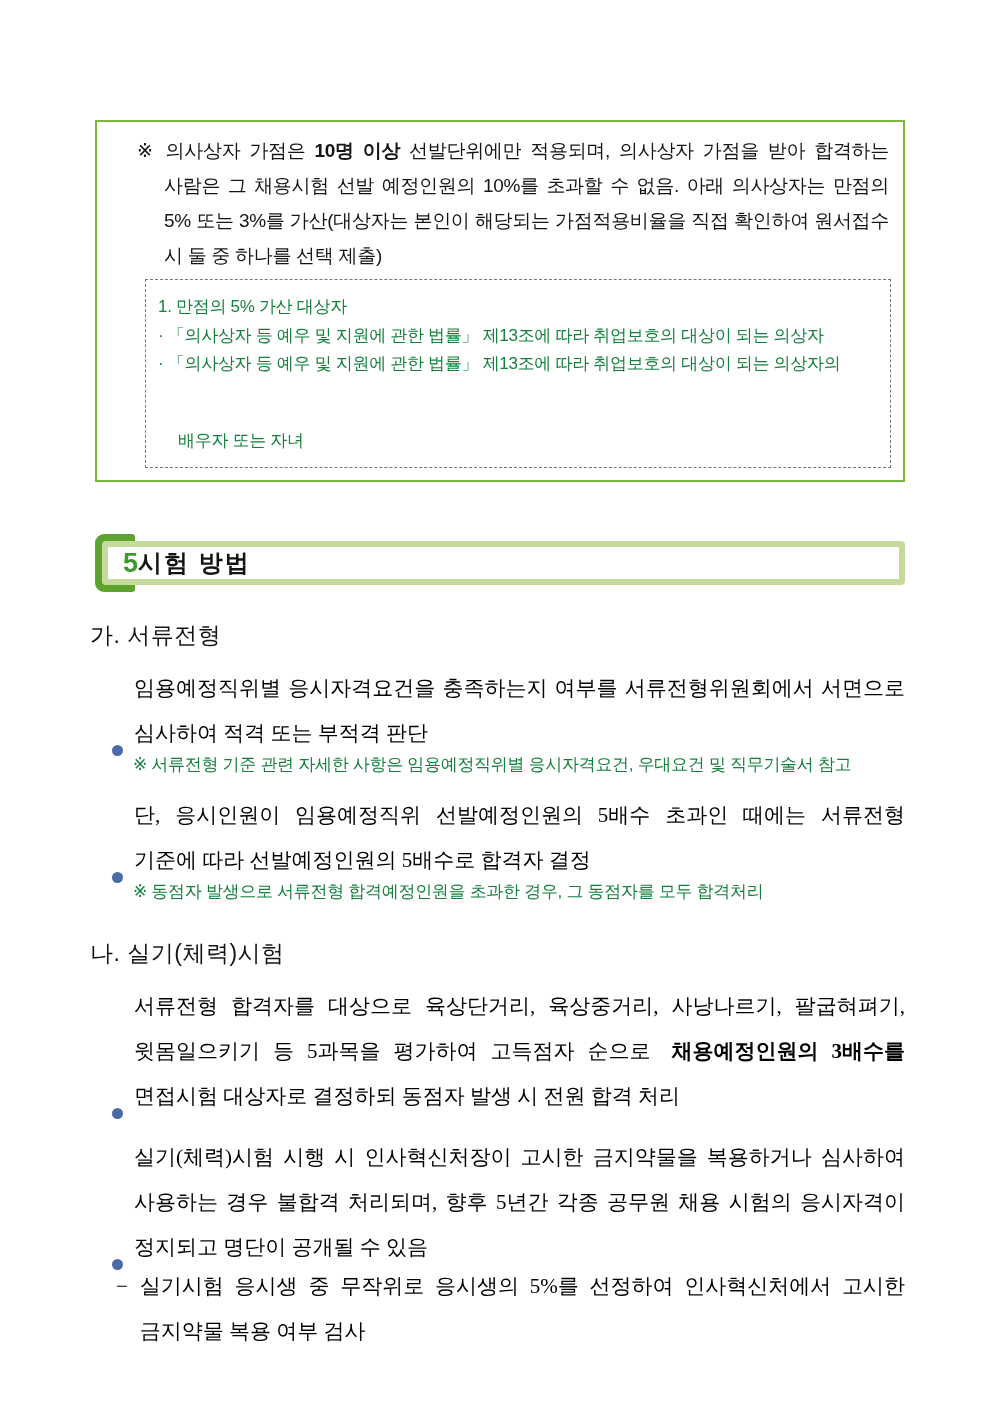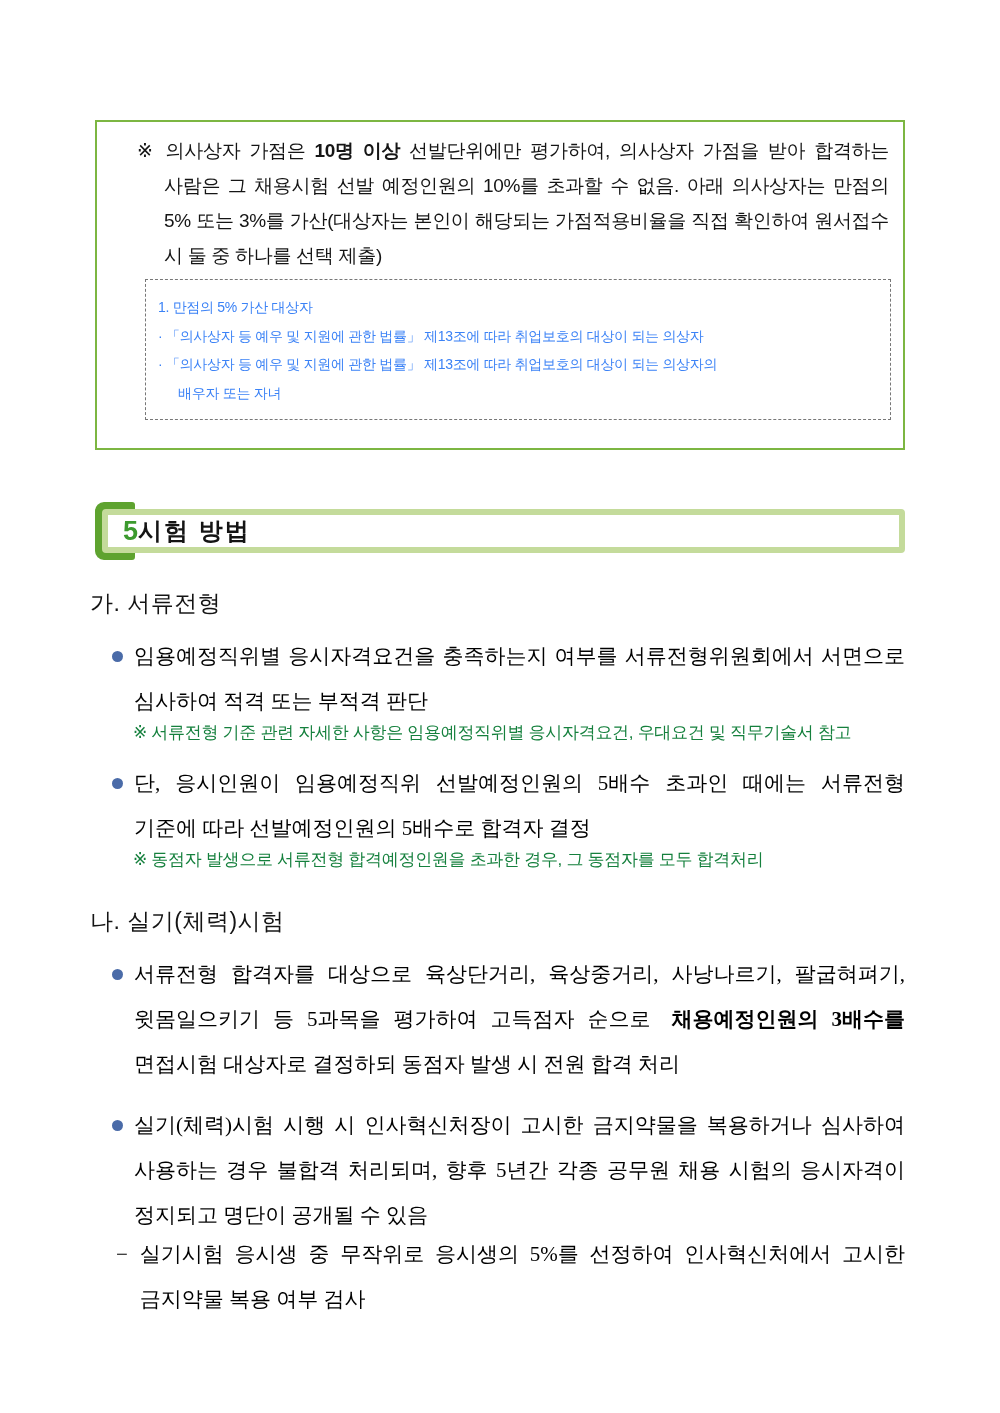--- a/index.html
+++ b/index.html
@@ -33,27 +33,27 @@
     word-break: keep-all;
     color: #151515;
   }
   .notice-par .ul { text-underline-offset: 4px; }
   .notice-par b { font-weight: bold; }
 
   .detail-box {
     margin: 6px 2px 0 8px;
     border: 1px dashed #777;
     padding: 13px 10px 12px 12px;
-    font-size: 14px;
+    font-size: 17px;
     line-height: 28.5px;
     letter-spacing: -0.3px;
-    color: #3b82f6;
+    color: #15803d;
   }
   .detail-line { word-break: keep-all; }
-  .detail-line.cont { padding-left: 20px; }
+  .detail-line.cont { padding-left: 20px; margin-top: 48px; }
 
   
   .section-header {
     position: relative;
     margin: 52px 95px 0 95px;
     height: 58px;
   }
   .sh-accent {
     position: absolute;
     left: 0; top: 0;
@@ -90,20 +90,21 @@
     line-height: 30px;
     letter-spacing: 0.5px;
     color: #141414;
   }
   .sub-heading.second { margin-top: 34px; }
 
   
   .bullet {
     display: flex;
     margin: 16px 95px 0 112px;
+    align-items: flex-end;
   }
   .bullet .dot {
     flex: none;
     width: 11px; height: 11px;
     border-radius: 50%;
     background: #4a6ba8;
     margin: 17px 11px 0 0;
   }
   .btxt {
     font-family: "Liberation Serif", "DejaVu Serif", serif;
@@ -135,21 +136,21 @@
     line-height: 45px;
     color: #000;
   }
   .dash-item .dash { flex: none; margin-right: 12px; }
   .dash-item .dtxt { text-align: justify; word-break: keep-all; width: 100%; }
 </style>
 </head>
 <body>
 
 <div class="notice-box">
-  <div class="notice-par"><span>※</span><span> </span><span class="ul">의사상자 가점은 </span><b class="ul">10명 이상</b><span class="ul"> 선발단위에만 평가하여,</span><span> 의사상자 가점을 받아 합격하는 사람은 그 채용시험 선발 예정인원의 10%를 초과할 수 없음. 아래 의사상자는 만점의 5% 또는 3%를 가산(대상자는 본인이 해당되는 가점적용비율을 직접 확인하여 원서접수 시 둘 중 하나를 선택 제출)</span></div>
+  <div class="notice-par"><span>※</span><span> </span><span class="ul">의사상자 가점은 </span><b class="ul">10명 이상</b><span class="ul"> 선발단위에만 적용되며,</span><span> 의사상자 가점을 받아 합격하는 사람은 그 채용시험 선발 예정인원의 10%를 초과할 수 없음. 아래 의사상자는 만점의 5% 또는 3%를 가산(대상자는 본인이 해당되는 가점적용비율을 직접 확인하여 원서접수 시 둘 중 하나를 선택 제출)</span></div>
 
   <div class="detail-box">
     <div class="detail-line">1. 만점의 5% 가산 대상자</div>
     <div class="detail-line">· 「의사상자 등 예우 및 지원에 관한 법률」 제13조에 따라 취업보호의 대상이 되는 의상자</div>
     <div class="detail-line">· 「의사상자 등 예우 및 지원에 관한 법률」 제13조에 따라 취업보호의 대상이 되는 의상자의</div>
     <div class="detail-line cont">배우자 또는 자녀</div>
   </div>
 </div>
 
 <div class="section-header">

